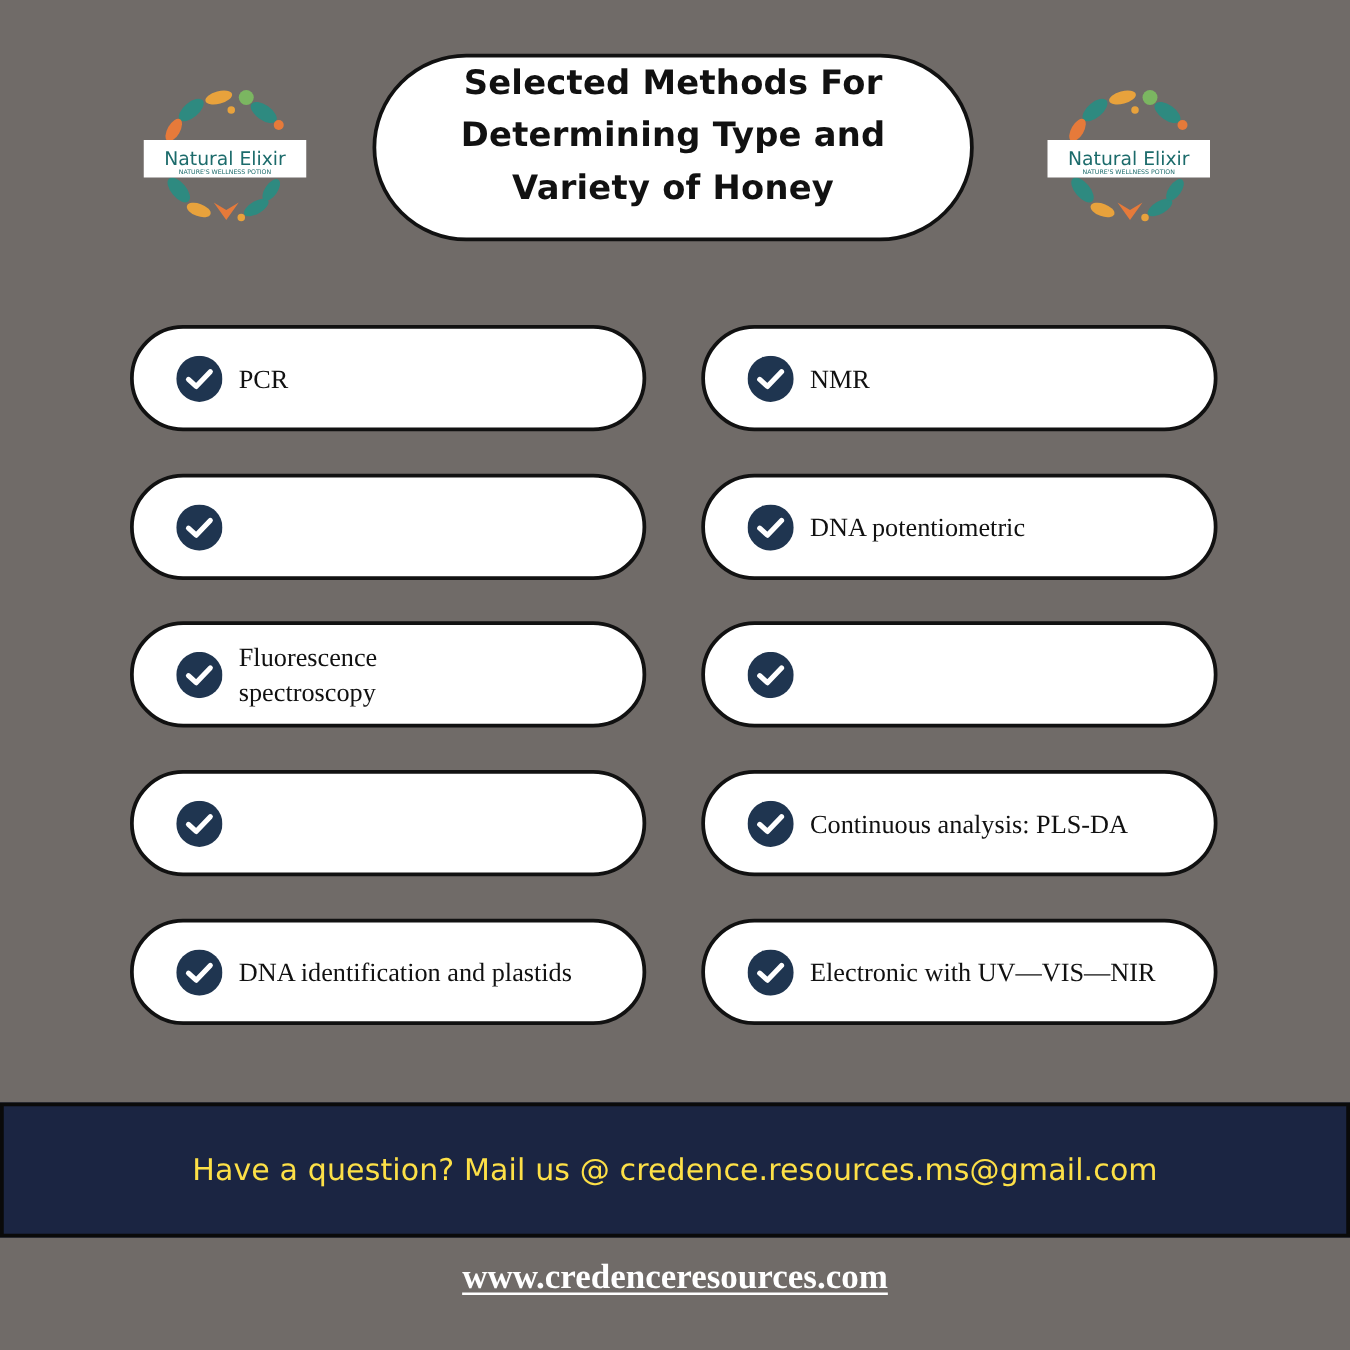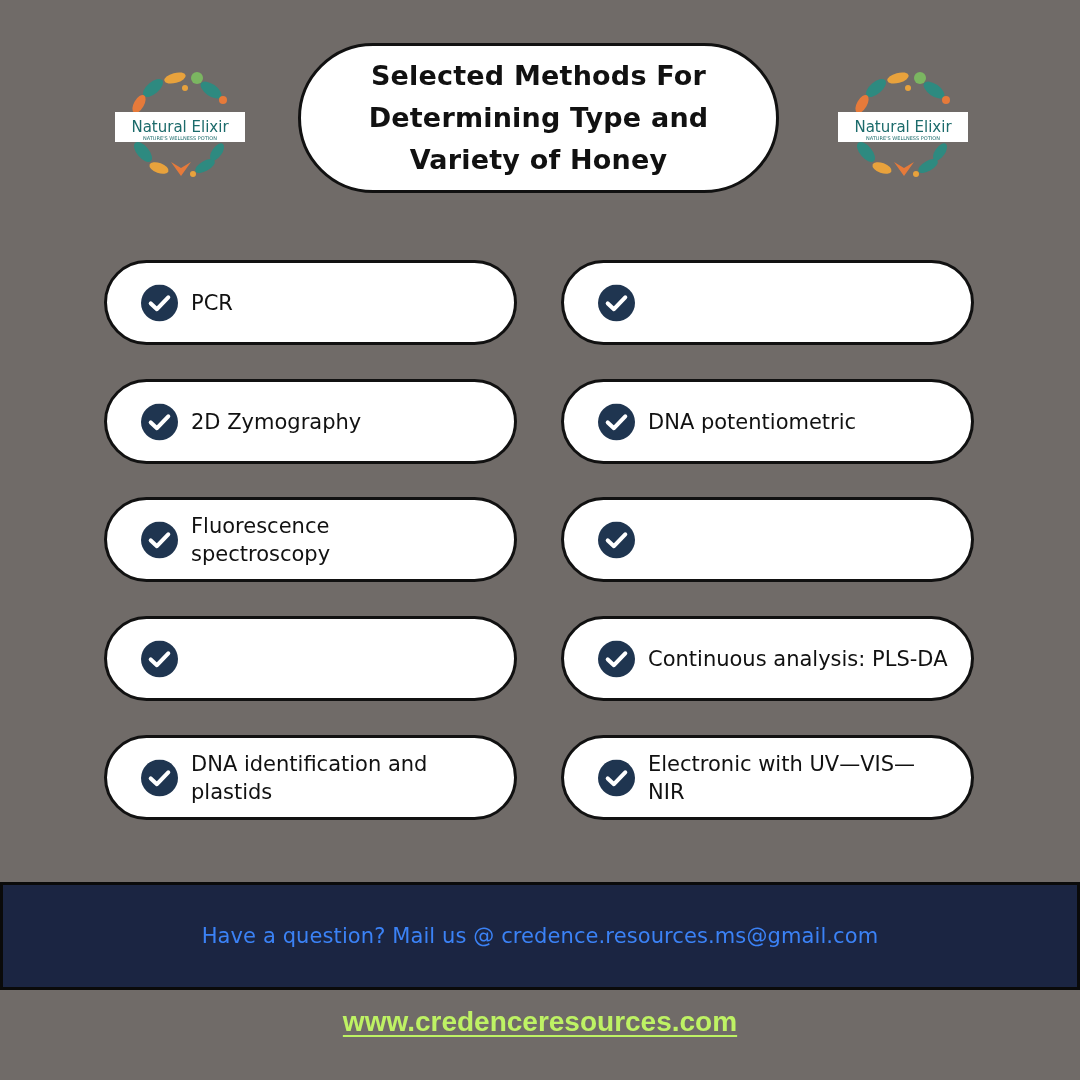--- a/index.html
+++ b/index.html
@@ -19,41 +19,41 @@
     #logo-right { left: 836px; top: 66px; }
 
     .title-box {
       position: absolute;
       left: 298px; top: 43px;
       width: 481px; height: 150px;
       box-sizing: border-box;
       background: #ffffff;
       border: 3px solid #111;
       border-radius: 75px;
-      display: flex; align-items: center; justify-content: center;
+      display: flex; justify-content: center;
       text-align: center;
     }
     .title-box h1 {
       margin: 0;
       font-weight: 600;
       font-size: 27px;
       line-height: 42px;
       color: #111;
       letter-spacing: 0.2px;
       width: 420px;
     }
 
     .pill {
       position: absolute;
       width: 413px; height: 85px;
       box-sizing: border-box;
       background: #ffffff;
       border: 3px solid #111;
       border-radius: 43px;
-      display: flex; align-items: center;
+      display: flex; align-items: center; font-family: Liberation Serif, serif;
     }
     .pill .check {
       position: absolute;
       left: 34px; top: 50%;
       transform: translateY(-50%);
       width: 37px; height: 37px;
     }
     .pill .check svg { width: 100%; height: 100%; display: block; }
     .pill .label {
       position: absolute;
@@ -74,32 +74,32 @@
     .contact-bar {
       position: absolute;
       left: 0; top: 882px;
       width: 1080px; height: 108px;
       box-sizing: border-box;
       background: #1b2542;
       border: 3px solid #0a0a0a;
       display: flex; align-items: center; justify-content: center;
     }
     .contact-bar span {
-      color: #3b82f6;
-      font-size: 21px;
+      color: #fde047;
+      font-size: 24px;
       letter-spacing: 0.1px;
     }
     .website {
       position: absolute;
       left: 0; top: 1006px; width: 1080px;
       text-align: center;
     }
     .website a {
-      color: #bef264;
-      font-family: Liberation Sans, sans-serif;
+      color: #ffffff;
+      font-family: Liberation Serif, serif;
       font-weight: 700;
       font-size: 28px;
       text-decoration: underline;
       text-underline-offset: 4px;
     }
   </style>
 </head>
 <body>
 
 <div class="logo" id="logo-left">
@@ -163,21 +163,20 @@
     </span>
   <span class="label">PCR</span>
 </div>
 <div class="pill col-left row-1">
   <span class="check">
       <svg viewBox="0 0 36 36">
         <circle cx="18" cy="18" r="18" fill="#1f3550"></circle>
         <path d="M9.5 18.5 L15.5 24 L26.5 12.5" stroke="#fff" stroke-width="4" fill="none" stroke-linecap="round" stroke-linejoin="round"></path>
       </svg>
     </span>
-  <span class="label">2D Zymography</span>
 </div>
 <div class="pill col-left row-2">
   <span class="check">
       <svg viewBox="0 0 36 36">
         <circle cx="18" cy="18" r="18" fill="#1f3550"></circle>
         <path d="M9.5 18.5 L15.5 24 L26.5 12.5" stroke="#fff" stroke-width="4" fill="none" stroke-linecap="round" stroke-linejoin="round"></path>
       </svg>
     </span>
   <span class="label" style="left:84px; right:160px;">Fluorescence spectroscopy</span>
 </div>
@@ -199,20 +198,21 @@
   <span class="label">DNA identification and plastids</span>
 </div>
 
 <div class="pill col-right row-0">
   <span class="check">
       <svg viewBox="0 0 36 36">
         <circle cx="18" cy="18" r="18" fill="#1f3550"></circle>
         <path d="M9.5 18.5 L15.5 24 L26.5 12.5" stroke="#fff" stroke-width="4" fill="none" stroke-linecap="round" stroke-linejoin="round"></path>
       </svg>
     </span>
+  <span class="label">NMR</span>
 </div>
 <div class="pill col-right row-1">
   <span class="check">
       <svg viewBox="0 0 36 36">
         <circle cx="18" cy="18" r="18" fill="#1f3550"></circle>
         <path d="M9.5 18.5 L15.5 24 L26.5 12.5" stroke="#fff" stroke-width="4" fill="none" stroke-linecap="round" stroke-linejoin="round"></path>
       </svg>
     </span>
   <span class="label">DNA potentiometric</span>
 </div>

